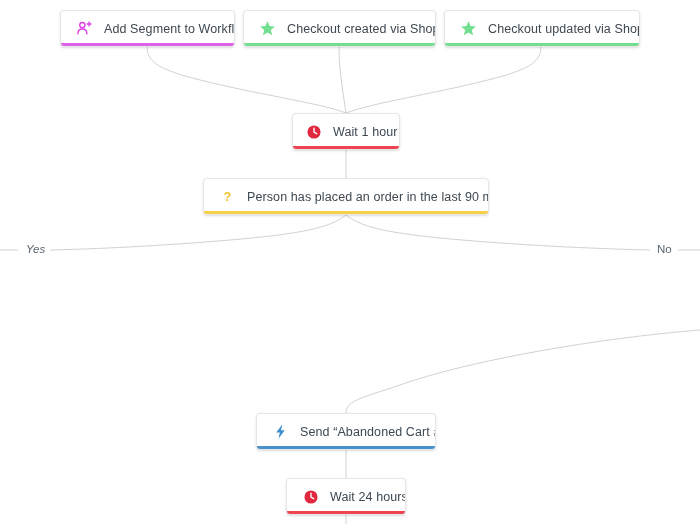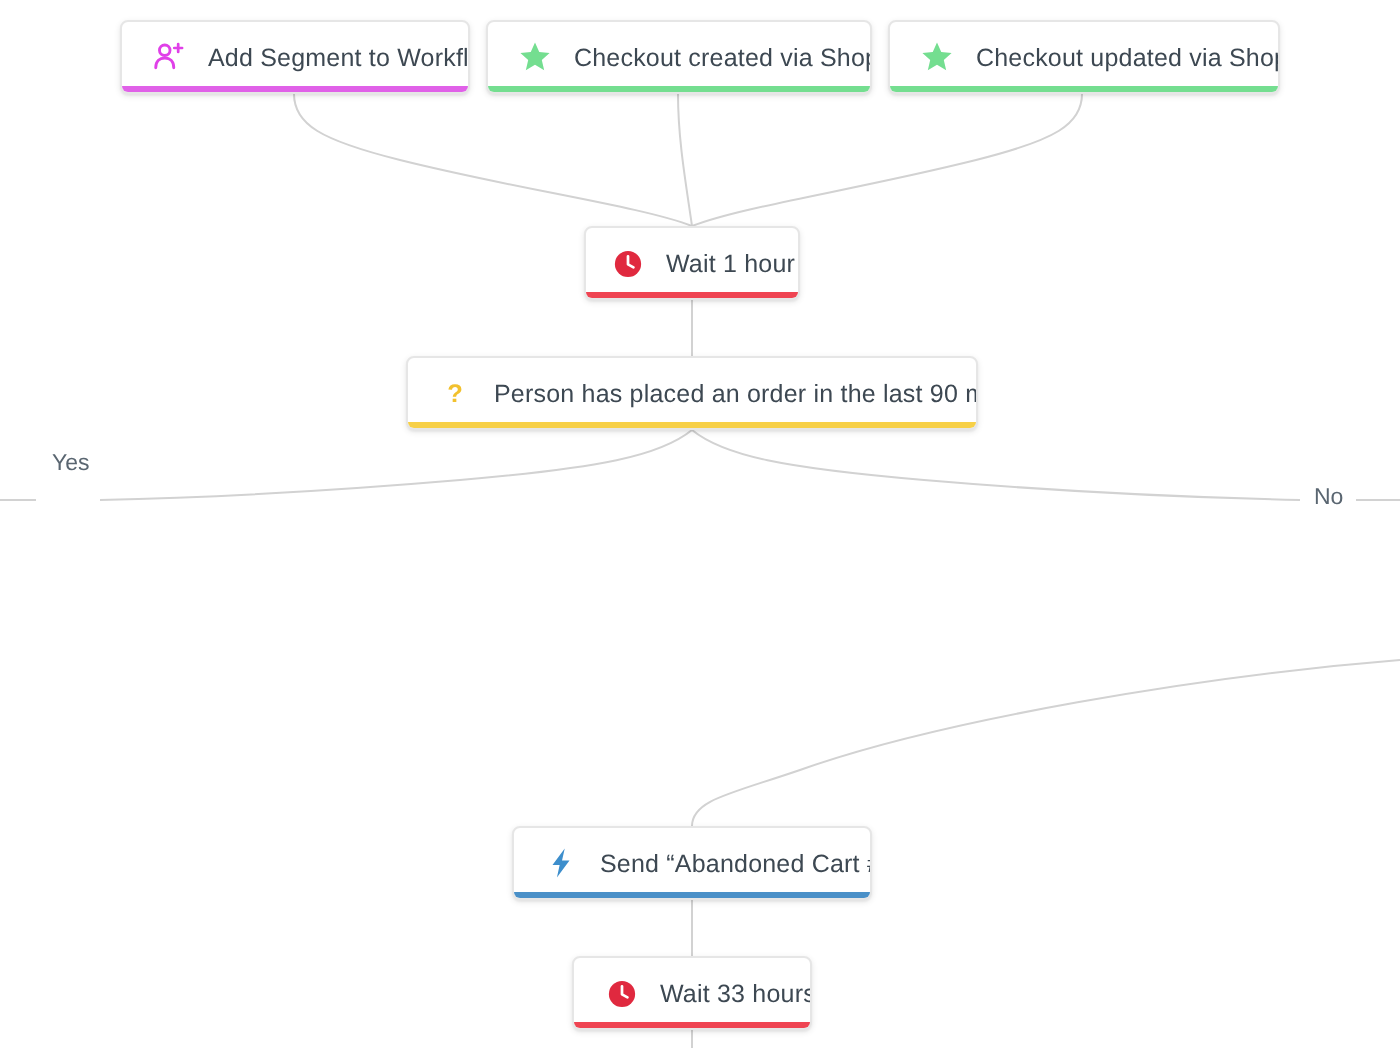--- a/index.html
+++ b/index.html
@@ -173,20 +173,20 @@
     <span class="accent" style="background:#4a90c8;"></span>
   </div>
 
   <div class="node" style="left:286px; top:478px; width:120px;">
     <span class="ico">
       <svg viewBox="0 0 20 20" width="16" height="16">
         <circle cx="10" cy="10" r="8.2" fill="#e0293f"></circle>
         <path d="M10 5.2 L10 10.2 L13.4 12.1" fill="none" stroke="#ffffff" stroke-width="1.7" stroke-linecap="round" stroke-linejoin="round"></path>
       </svg>
     </span>
-    <span class="label">Wait 33 hours</span>
+    <span class="label">Wait 24 hours</span>
     <span class="accent" style="background:#ef4452;"></span>
   </div>
 
-  <span class="branch-label" style="left:26px; top:226px;">Yes</span>
+  <span class="branch-label" style="left:26px; top:243px;font-style:italic;">Yes</span>
   <span class="branch-label" style="left:657px; top:243px;text-align:right;">No</span>
 
 </div>
 
 </body></html>

